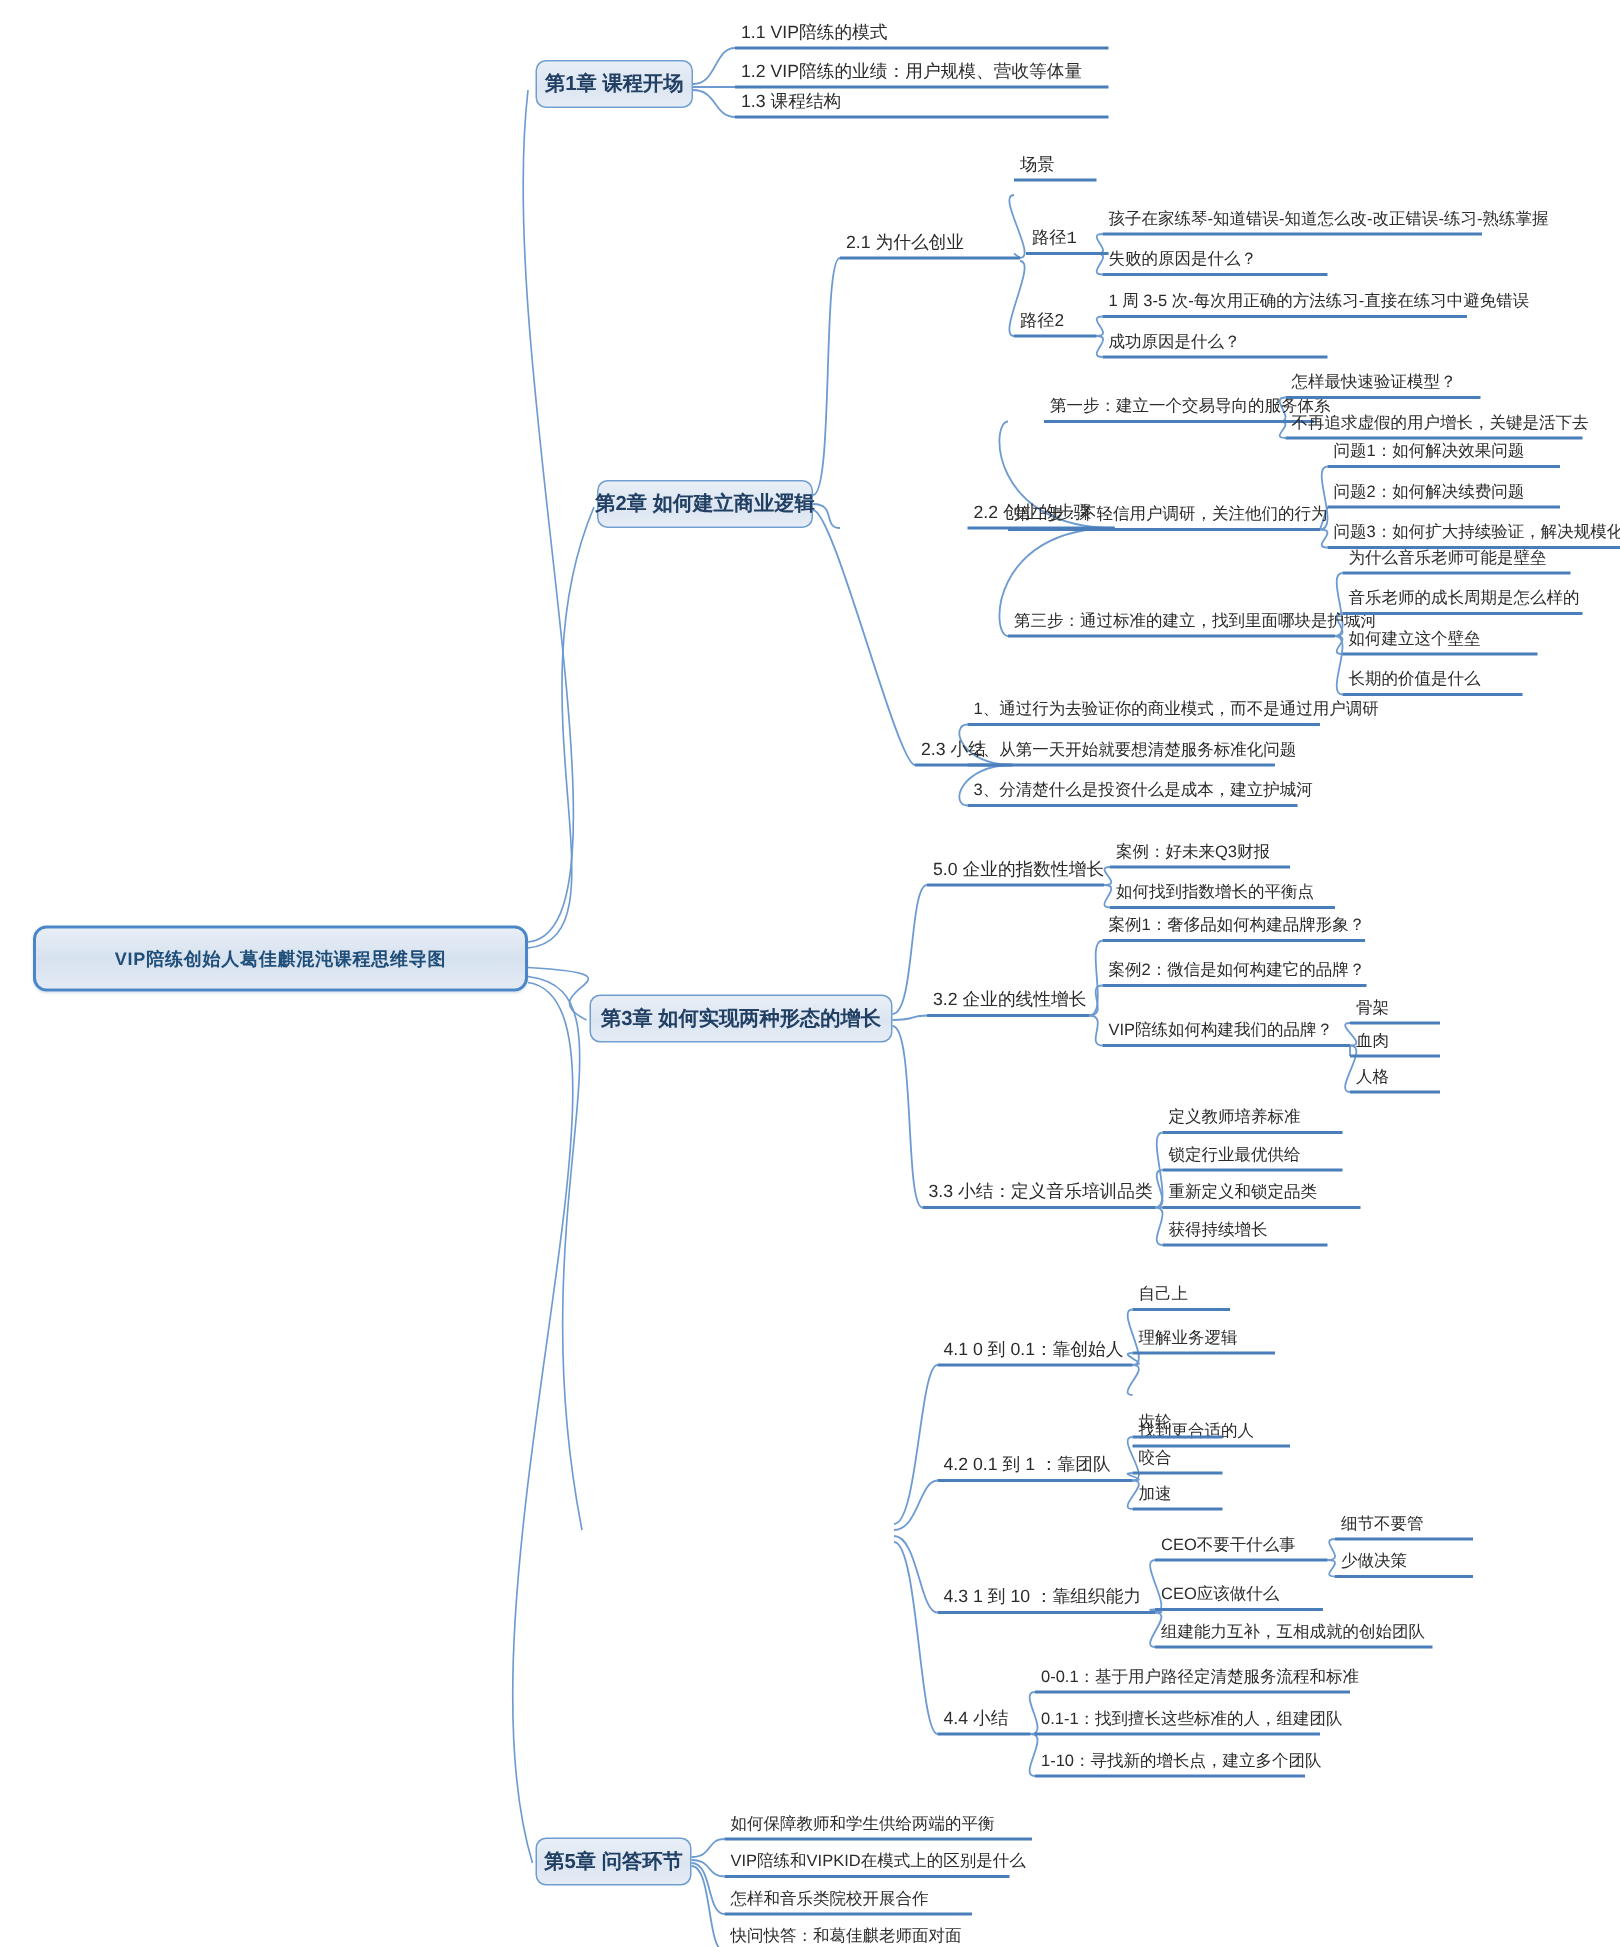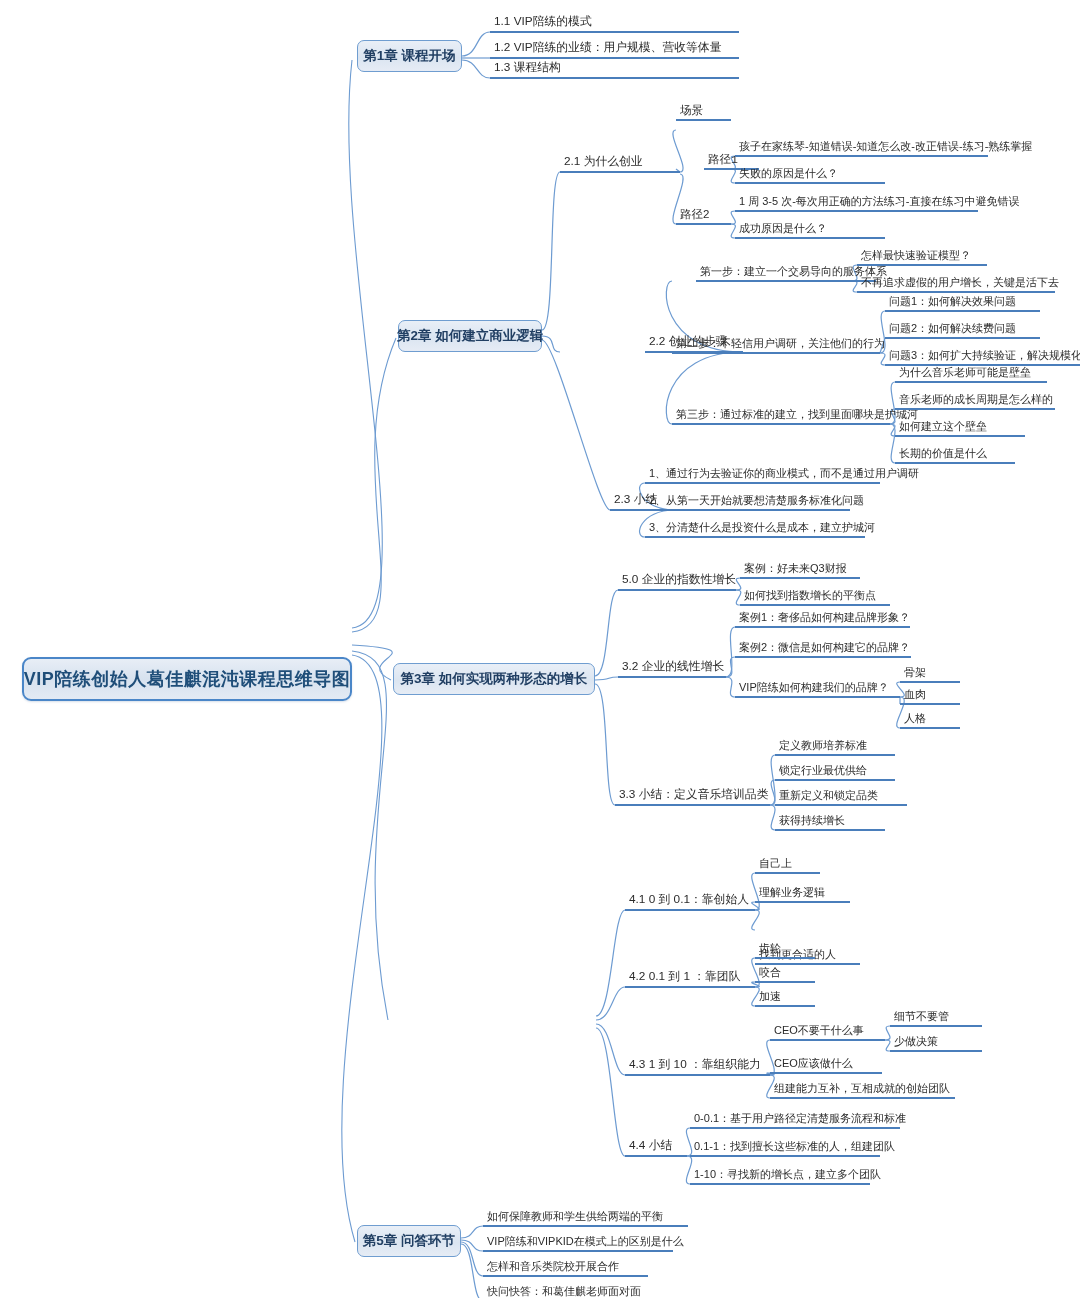--- a/index.html
+++ b/index.html
@@ -29,27 +29,26 @@
     box-sizing: border-box;
     white-space: nowrap;
   }
   
   .node-root {
     border: 2px solid #4a86c8;
     border-radius: 9px;
     background: linear-gradient(to bottom, #e8eef6 0%, #d7e2ef 50%, #e3eaf4 100%);
     color: #1f4e79;
     font-weight: bold;
-    font-size: 18px;
+    font-size: 12px;
     letter-spacing: 0.5px;
     display: flex;
     align-items: center;
     justify-content: center;
     box-shadow: 0 1px 2px rgba(100,130,170,0.25);
-    margin-top: 40px;
   }
   
   .node-chapter {
     border: 1.4px solid #6f9dd0;
     border-radius: 7px;
     background: linear-gradient(to bottom, #e9eff7 0%, #dbe5f1 55%, #e6ecf5 100%);
     color: #213f63;
     font-weight: bold;
     font-size: 13.5px;
     display: flex;
@@ -206,21 +205,21 @@
   <div class="node node-chapter" style="left:398px; top:320px; width:144px; height:32px;">
     <span class="node-label">第2章  如何建立商业逻辑</span>
   </div>
 
   <div class="node node-leaf lvl2" style="left:560px; top:156px; width:120px; height:17px;">
     <span class="node-label">2.1 为什么创业</span>
   </div>
   <div class="node node-leaf" style="left:676px; top:104px; width:55px; height:17px;">
     <span class="node-label">场景</span>
   </div>
-  <div class="node node-leaf" style="left:704px; top:153px; width:55px; height:17px;font-family:Liberation Mono, monospace;">
+  <div class="node node-leaf" style="left:684px; top:153px; width:55px; height:17px;font-family:Liberation Mono, monospace;">
     <span class="node-label">路径1</span>
   </div>
   <div class="node node-leaf small" style="left:735px; top:140px; width:253px; height:17px;">
     <span class="node-label">孩子在家练琴-知道错误-知道怎么改-改正错误-练习-熟练掌握</span>
   </div>
   <div class="node node-leaf small" style="left:735px; top:167px; width:150px; height:17px;">
     <span class="node-label">失败的原因是什么？</span>
   </div>
   <div class="node node-leaf" style="left:676px; top:208px; width:55px; height:17px;">
     <span class="node-label">路径2</span>

